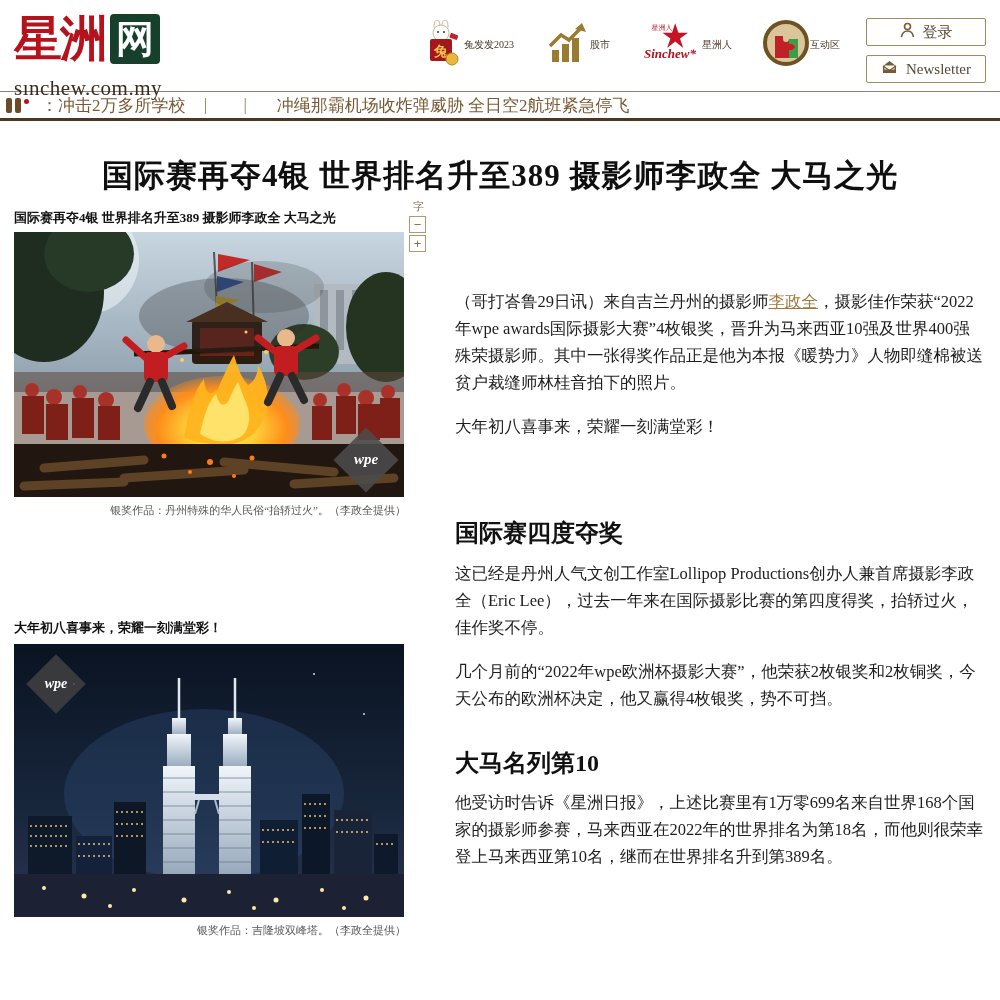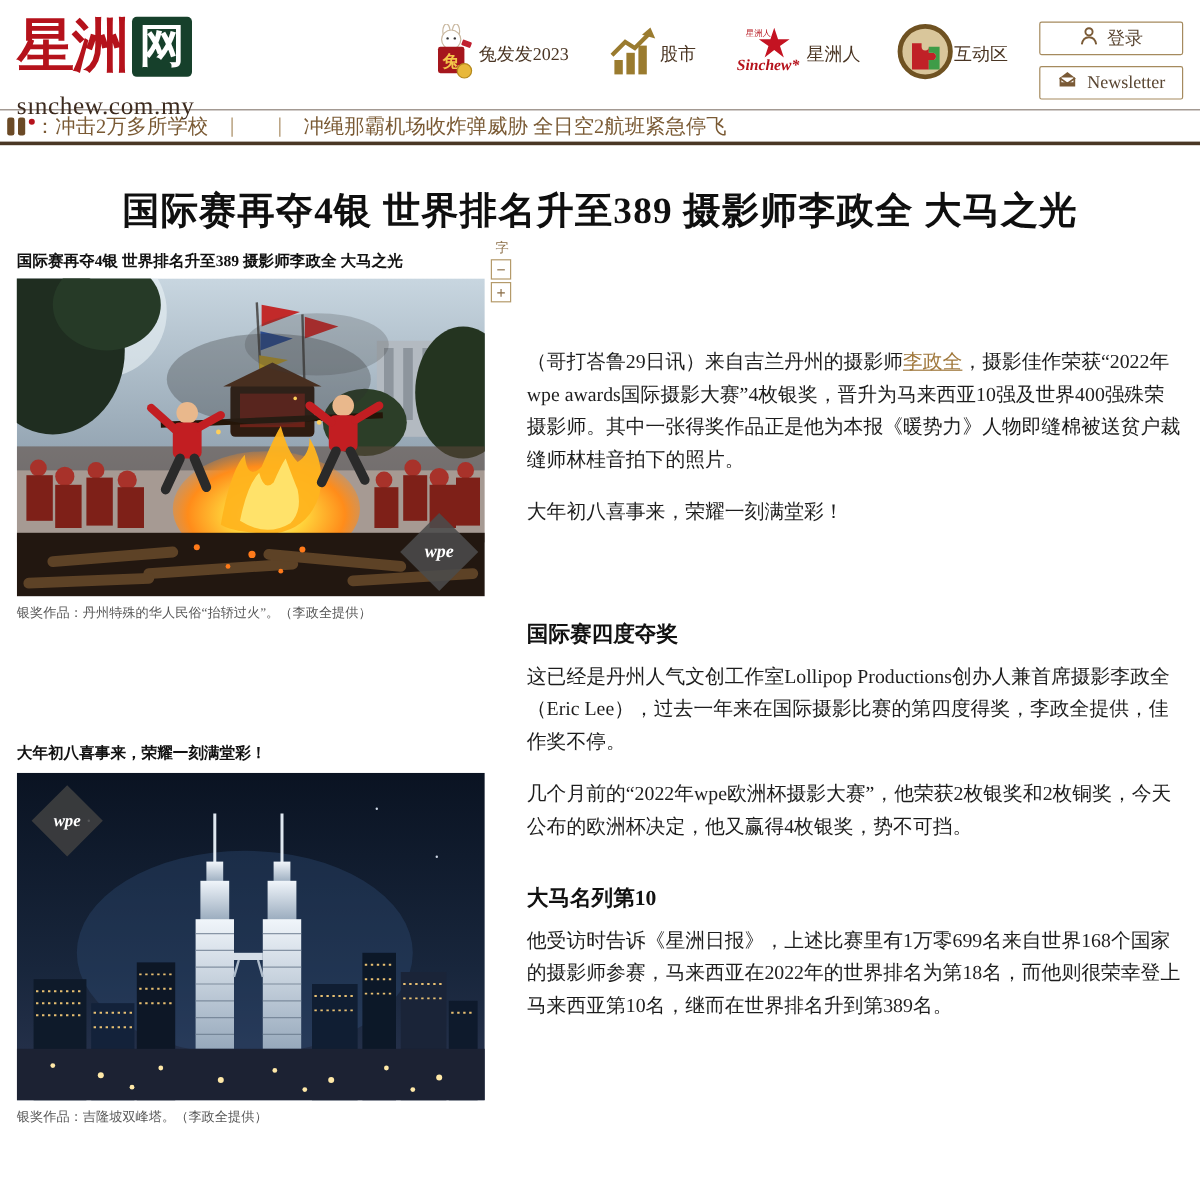--- a/index.html
+++ b/index.html
@@ -12,52 +12,52 @@
   .logo-row{display:flex;align-items:flex-start;}
   .logo-zh{font-size:48px;font-weight:bold;color:#b5121b;line-height:1;letter-spacing:-2px;font-family:"DejaVu Serif","Liberation Serif",serif;}
   .logo-net{display:inline-block;width:50px;height:50px;background:#16402b;color:#fff;font-size:38px;font-weight:bold;text-align:center;line-height:50px;border-radius:4px;margin-left:4px;}
   .logo-domain{font-size:21px;color:#3c2a1e;letter-spacing:.5px;margin-top:12px;font-family:"Liberation Serif",serif;}
   .idot{position:relative;}
   .idot::after{content:"";position:absolute;left:1px;bottom:-4px;width:5px;height:5px;border-radius:50%;background:#b5121b;}
 
   .header-nav{display:flex;align-items:flex-end;gap:30px;margin-left:auto;margin-top:8px;}
   .nav-item{display:flex;flex-direction:row;align-items:center;cursor:pointer;min-width:56px;}
   .nav-icon{height:46px;display:flex;align-items:center;justify-content:center;}
-  .nav-label{font-size:15px;color:#4a3523;margin-top:4px;white-space:nowrap;}
+  .nav-label{font-size:10px;color:#4a3523;margin-top:4px;white-space:nowrap;}
 
   .header-actions{display:flex;flex-direction:column;gap:9px;margin-left:26px;margin-top:6px;}
   .hbtn{display:flex;align-items:center;justify-content:center;gap:8px;width:120px;height:28px;background:#fff;border:1px solid #a58a5e;border-radius:2px;color:#5a4632;font-size:15px;cursor:pointer;font-family:"Liberation Serif",serif;}
 
   
   .ticker-bar{display:flex;align-items:center;height:26px;padding:0 0 0 6px;border-bottom:3px solid #4a3724;overflow:hidden;white-space:nowrap;}
   .ticker-pause{display:inline-flex;gap:3px;margin-right:8px;}
   .ticker-pause i{display:inline-block;width:6px;height:15px;background:#6b4a26;border-radius:2px;}
-  .ticker-item{font-size:17px;color:#7a5a34;cursor:pointer;}
+  .ticker-item{font-size:17px;color:#7a5a34;cursor:pointer;margin-left:12px;}
   .ticker-sep{color:#a88c62;margin:0 12px;font-size:16px;}
 
   
   .article-title{font-size:31px;font-weight:bold;color:#0f0f0f;text-align:center;margin:36px 10px 14px 10px;letter-spacing:1px;line-height:1.2;}
 
   
   .content{display:flex;padding:0 15px 0 14px;}
   .col-left{width:392px;flex:0 0 392px;}
   .photo-kicker{font-size:13px;font-weight:bold;color:#111;line-height:1.3;margin:2px 0 5px 0;}
   figure{margin:0;}
   .photo-frame{width:390px;display:block;}
-  figcaption{font-size:11px;color:#565656;text-align:left;margin-top:6px;}
+  figcaption{font-size:11px;color:#565656;text-align:right;margin-top:6px;}
   .photo-label2{font-size:13px;font-weight:bold;color:#111;margin:101px 0 7px 0;}
 
   .col-widget{width:30px;flex:0 0 30px;display:flex;flex-direction:column;align-items:flex-start;padding-left:3px;}
   .font-size-label{font-size:11px;color:#8a6d46;margin:-9px 0 2px 4px;}
   .fbtn{width:17px;height:17px;border:1px solid #b49a6a;background:#fff;color:#8a6d46;font-size:13px;line-height:14px;text-align:center;padding:0;cursor:pointer;margin-bottom:2px;}
 
-  .col-right{flex:1;padding-top:80px;font-size:16.5px;line-height:1.64;color:#1d1d1d;}
+  .col-right{flex:1;padding-top:80px;font-size:16.5px;line-height:1.64;color:#1d1d1d;margin-left:16px;}
   .col-right p{margin:0 0 17px 0;}
   .inline-link{color:#a0783c;text-decoration:underline;cursor:pointer;}
-  .sec-h{font-size:18px;font-weight:bold;color:#111;margin:0 0 6px 0;}
+  .sec-h{font-size:24px;font-weight:bold;color:#111;margin:0 0 6px 0;}
   .sec-h.first{margin-top:74px;}
   .sec-h.second{margin-top:32px;}
 </style>
 </head>
 <body>
 
 <div class="page">
 
   <header class="site-header">
     <div class="logo">
@@ -372,20 +372,20 @@
       <div class="font-size-label">字</div>
       <button class="fbtn">−</button>
       <button class="fbtn">+</button>
     </div>
 
     <div class="col-right">
       <p><span>（哥打峇鲁29日讯）来自吉兰丹州的摄影师</span><a class="inline-link">李政全</a><span>，摄影佳作荣获“2022年wpe awards国际摄影大赛”4枚银奖，晋升为马来西亚10强及世界400强殊荣摄影师。其中一张得奖作品正是他为本报《暖势力》人物即缝棉被送贫户裁缝师林桂音拍下的照片。</span></p>
       <p>大年初八喜事来，荣耀一刻满堂彩！</p>
 
       <h2 class="sec-h first">国际赛四度夺奖</h2>
-      <p>这已经是丹州人气文创工作室Lollipop Productions创办人兼首席摄影李政全（Eric Lee），过去一年来在国际摄影比赛的第四度得奖，李政全提供，佳作奖不停。</p>
+      <p>这已经是丹州人气文创工作室Lollipop Productions创办人兼首席摄影李政全（Eric Lee），过去一年来在国际摄影比赛的第四度得奖，抬轿过火，佳作奖不停。</p>
       <p>几个月前的“2022年wpe欧洲杯摄影大赛”，他荣获2枚银奖和2枚铜奖，今天公布的欧洲杯决定，他又赢得4枚银奖，势不可挡。</p>
 
       <h2 class="sec-h second">大马名列第10</h2>
       <p>他受访时告诉《星洲日报》，上述比赛里有1万零699名来自世界168个国家的摄影师参赛，马来西亚在2022年的世界排名为第18名，而他则很荣幸登上马来西亚第10名，继而在世界排名升到第389名。</p>
     </div>
   </div>
 </div>
 
 </body></html>

